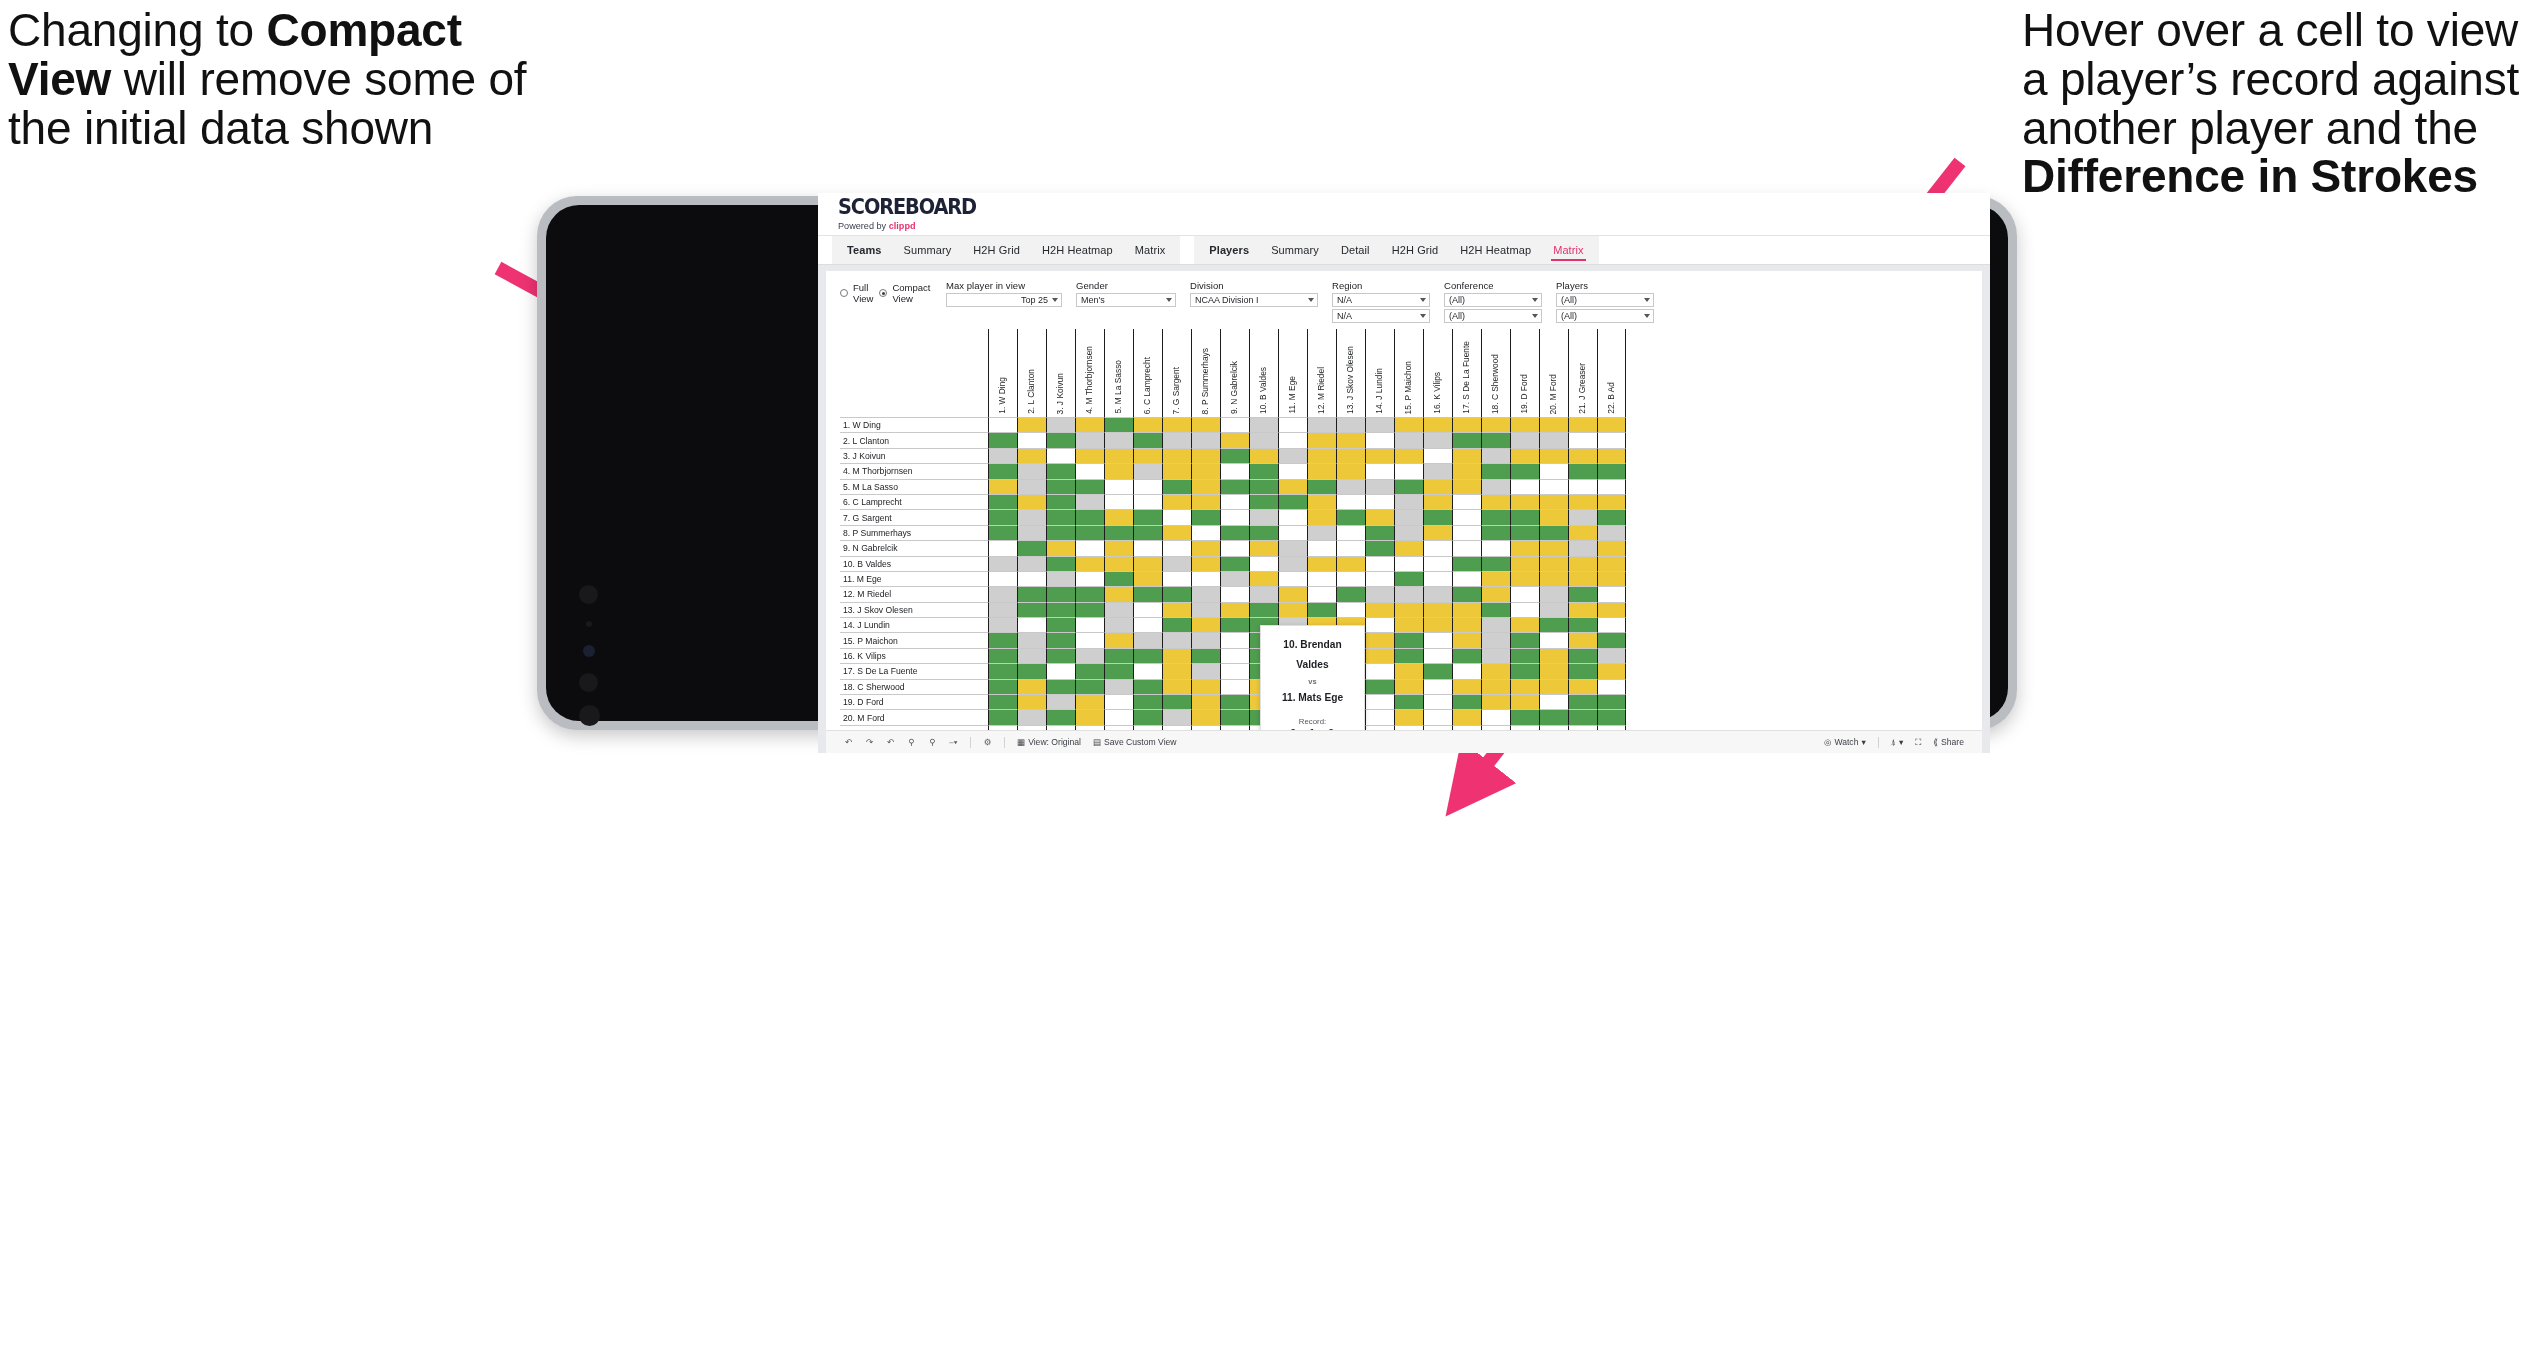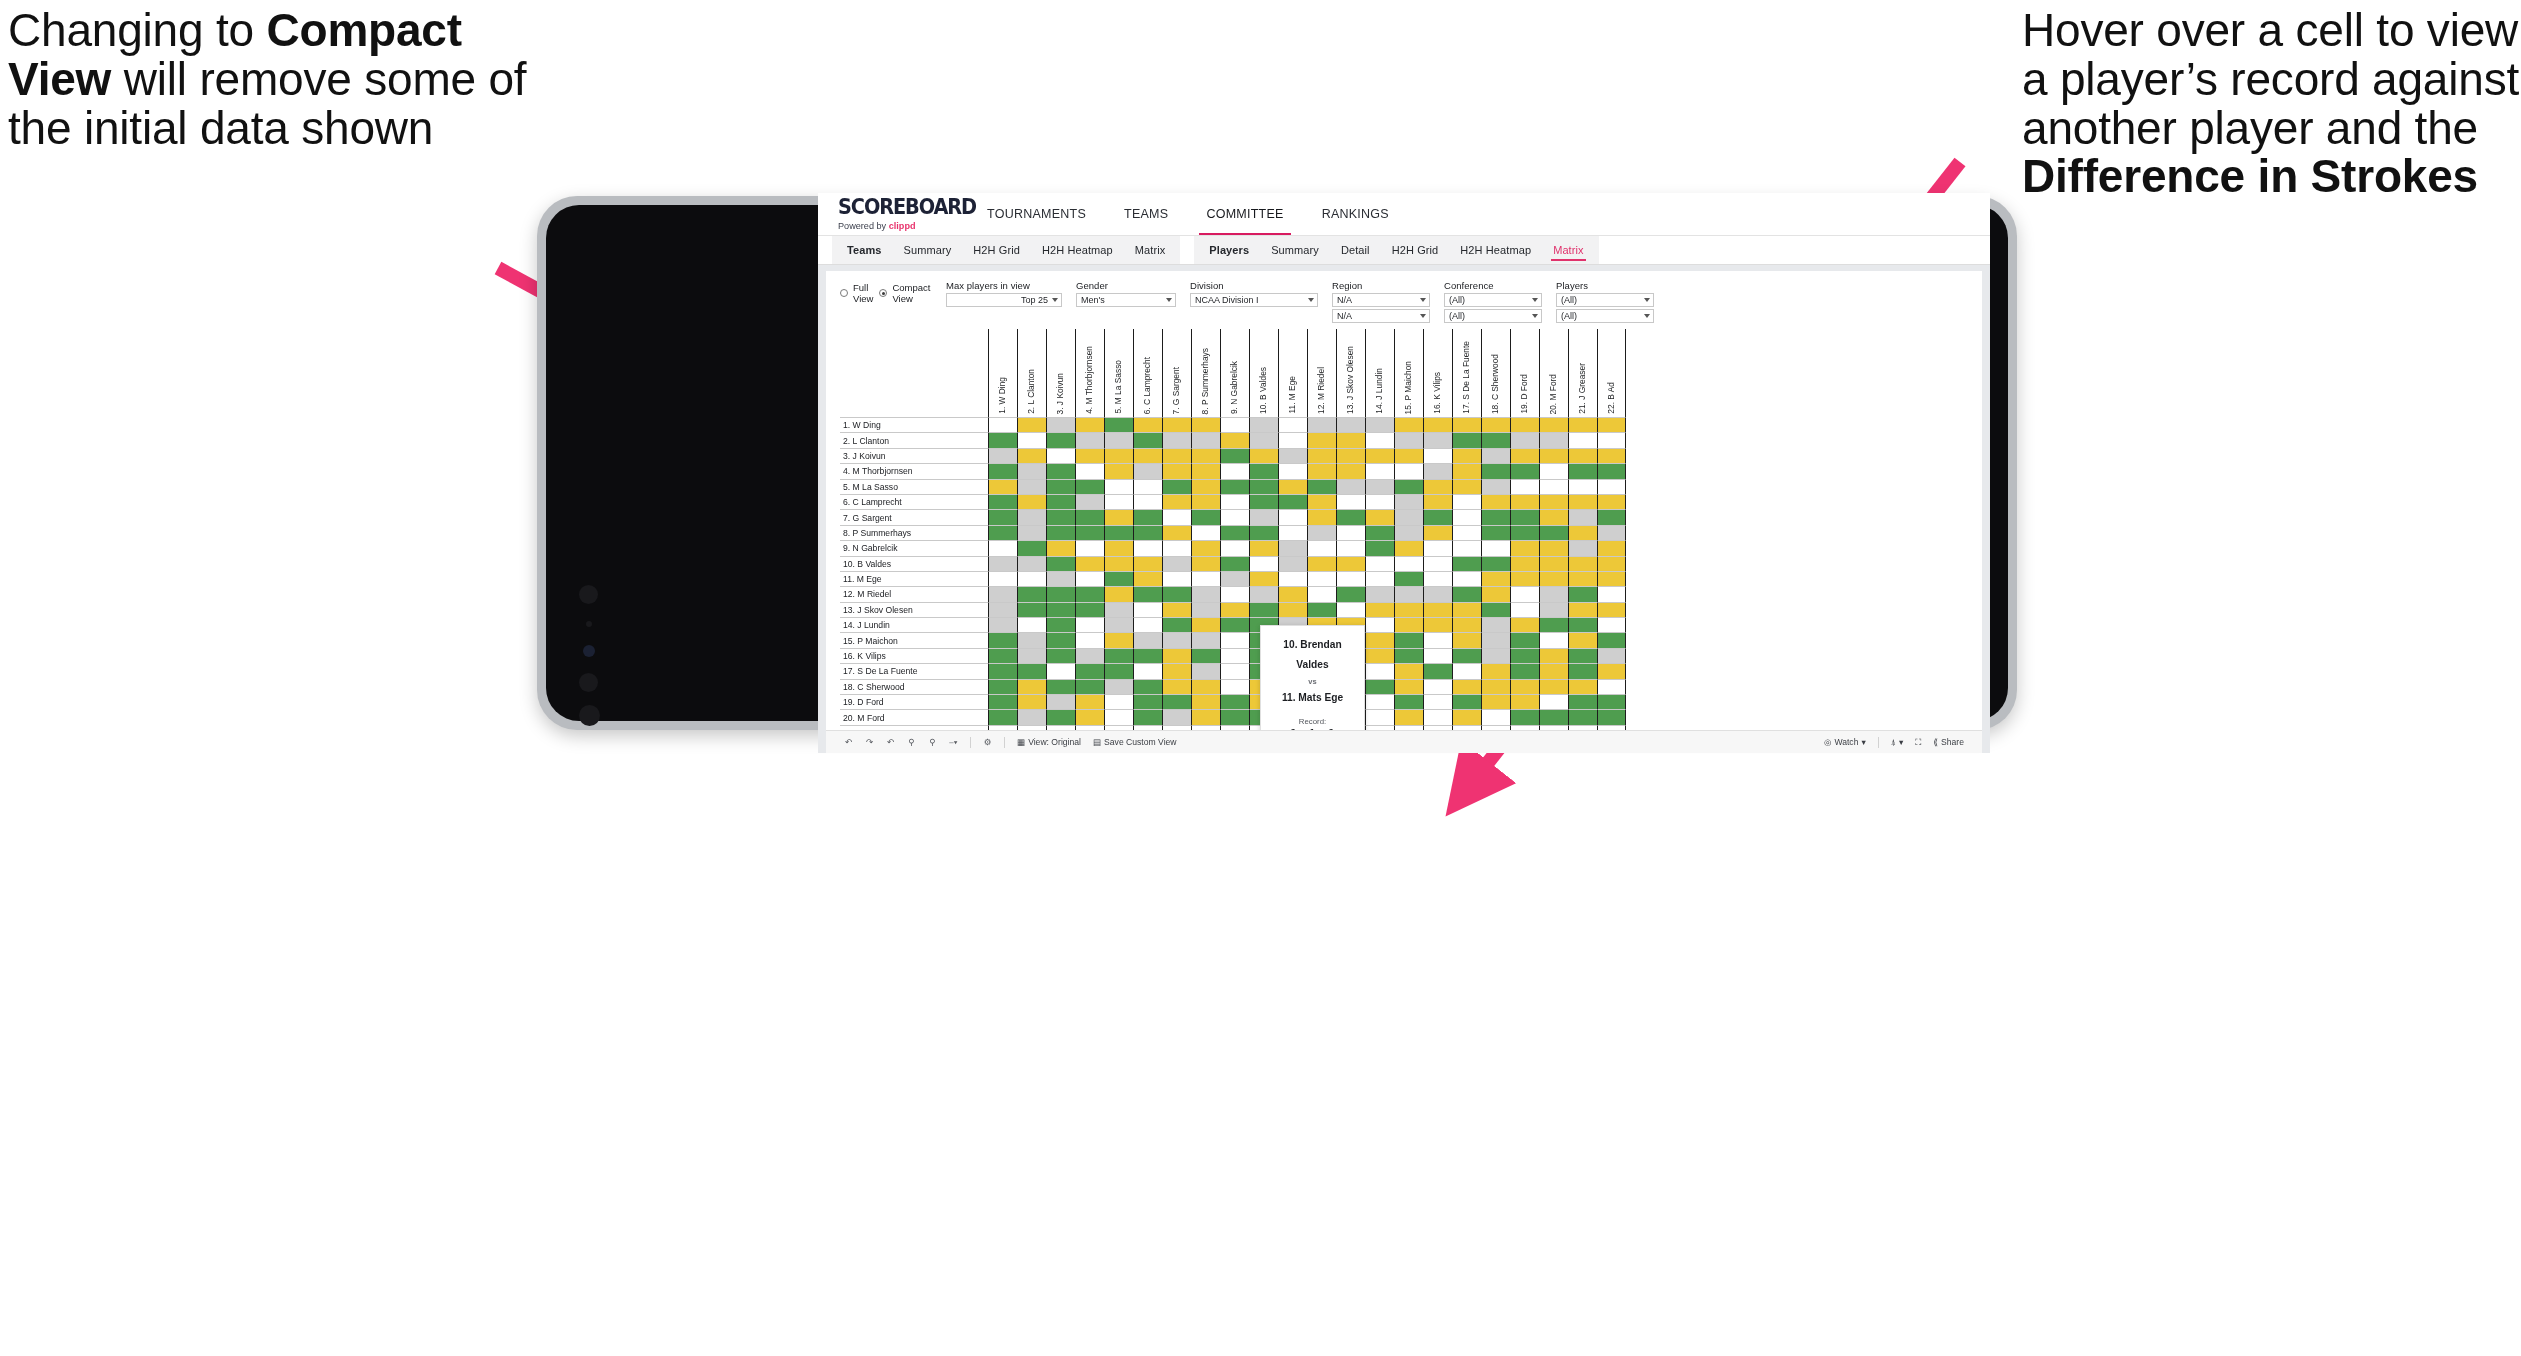--- a/index.html
+++ b/index.html
@@ -232,26 +232,20 @@
     <div class="lens" id="lens-d"></div>
     <div class="lens" id="lens-e"></div>
 
     <div id="screen">
 
       <div id="appbar">
         <div id="brand">
           <div class="logo">SCOREBOARD</div>
           <div class="sub"><span>Powered by </span><span class="pink">clippd</span></div>
         </div>
-        <div class="topnav" id="topnav">
-            <div class="item">TOURNAMENTS</div>
-            <div class="item">TEAMS</div>
-            <div class="item active">COMMITTEE</div>
-            <div class="item">RANKINGS</div>
-          </div>
       </div>
 
       <div id="subbar">
           <div class="tabgroup">
             <div class="tab lead">Teams</div>
             <div class="tab">Summary</div>
             <div class="tab">H2H Grid</div>
             <div class="tab">H2H Heatmap</div>
             <div class="tab">Matrix</div>
           </div>
@@ -276,21 +270,21 @@
                     <span>Full View</span>
                   </div>
                   <div class="radio-row">
                     <span class="radio on"></span>
                     <span>Compact View</span>
                   </div>
                 </div>
             </div>
             <div id="filterfields" style="display:flex">
                 <div class="fcol">
-                  <div class="cap">Max players in view</div>
+                  <div class="cap">Max player in view</div>
                   <div class="sel w-max">
                     <span class="cv">Top 25</span>
                     <span class="caret"></span>
                   </div>
                 </div>
                 <div class="fcol">
                   <div class="cap">Gender</div>
                   <div class="sel w-gen">
                     <span class="cv">Men's</span>
                     <span class="caret"></span>

